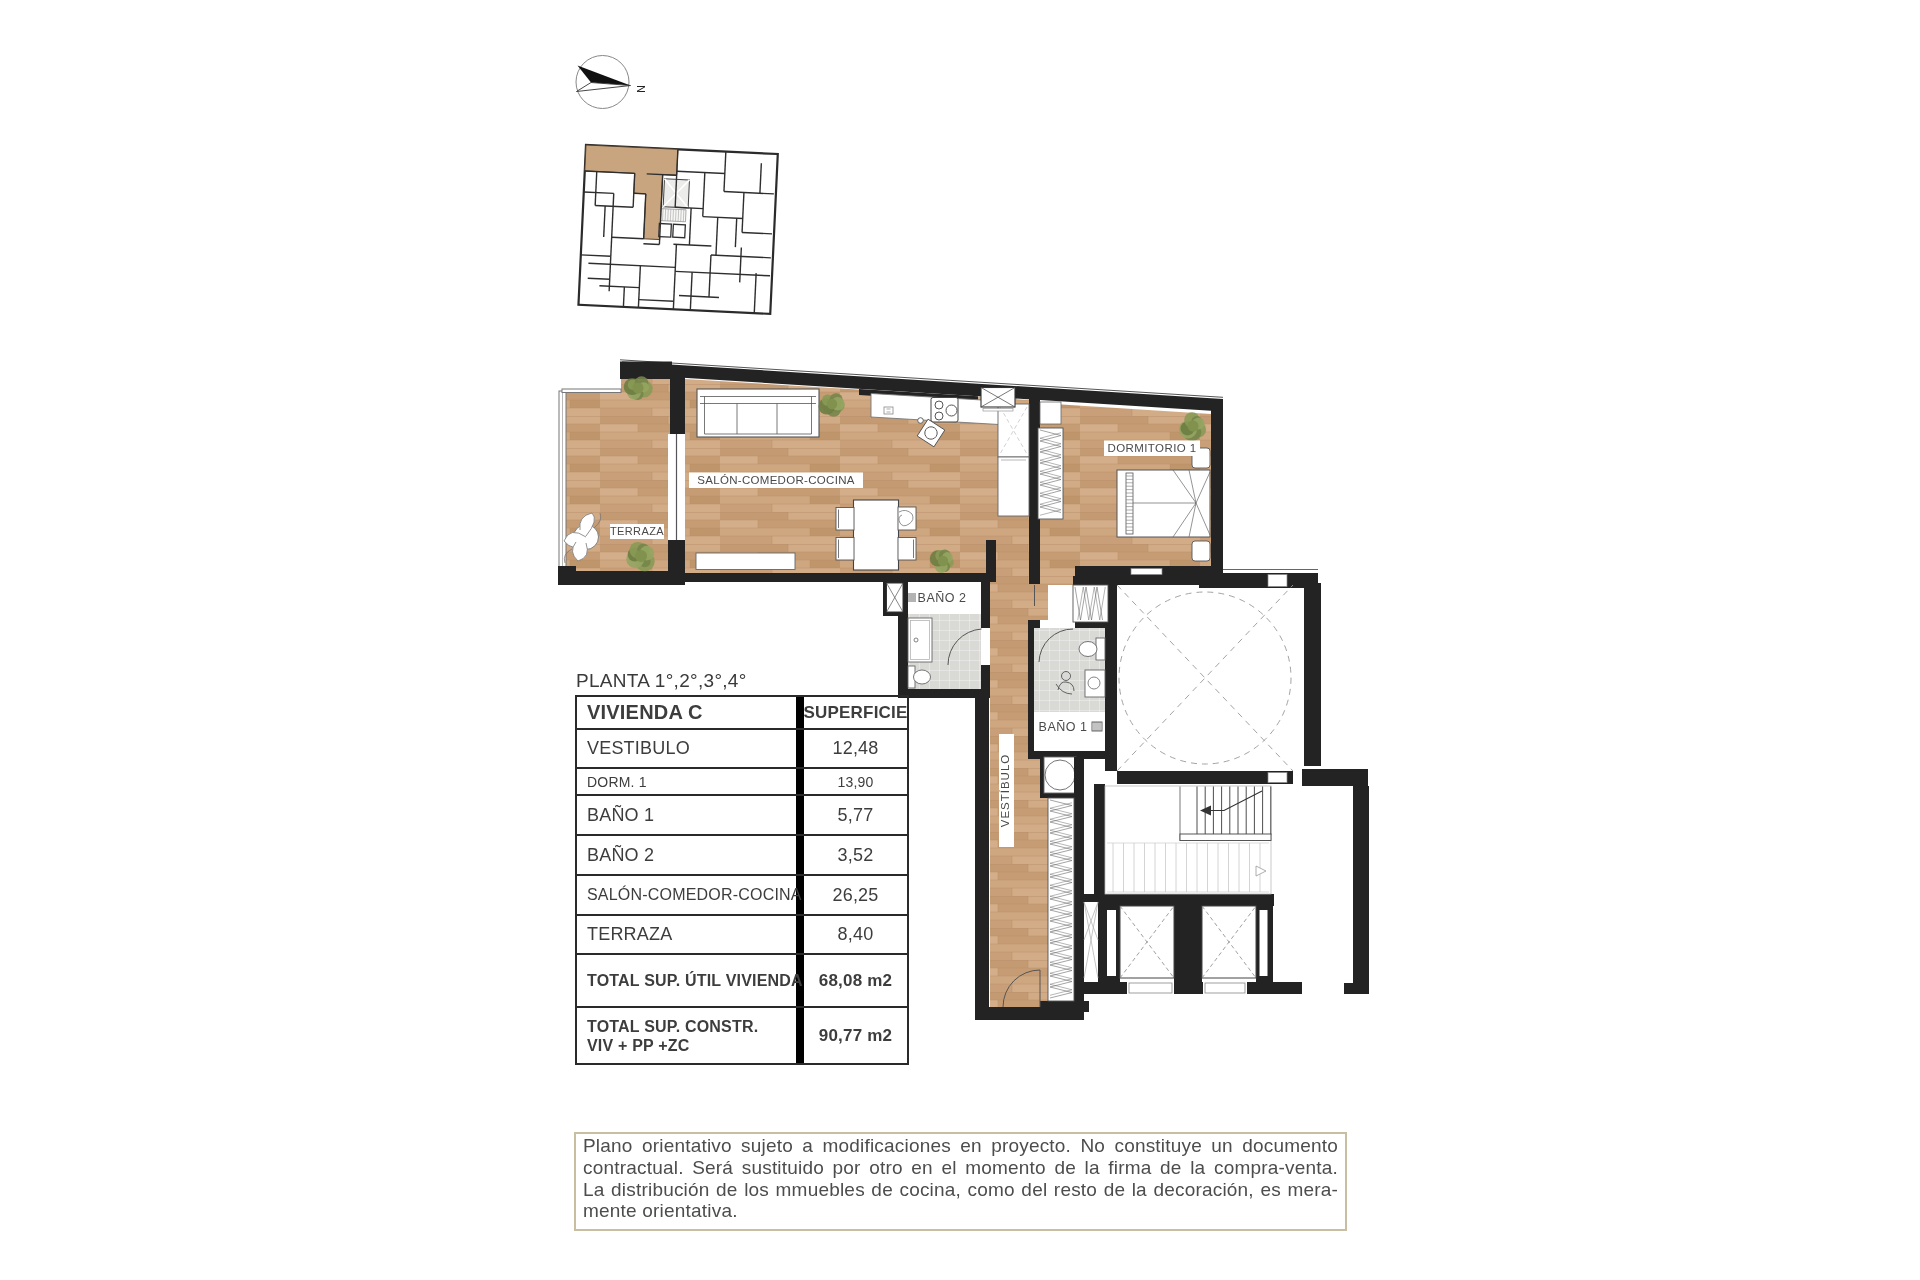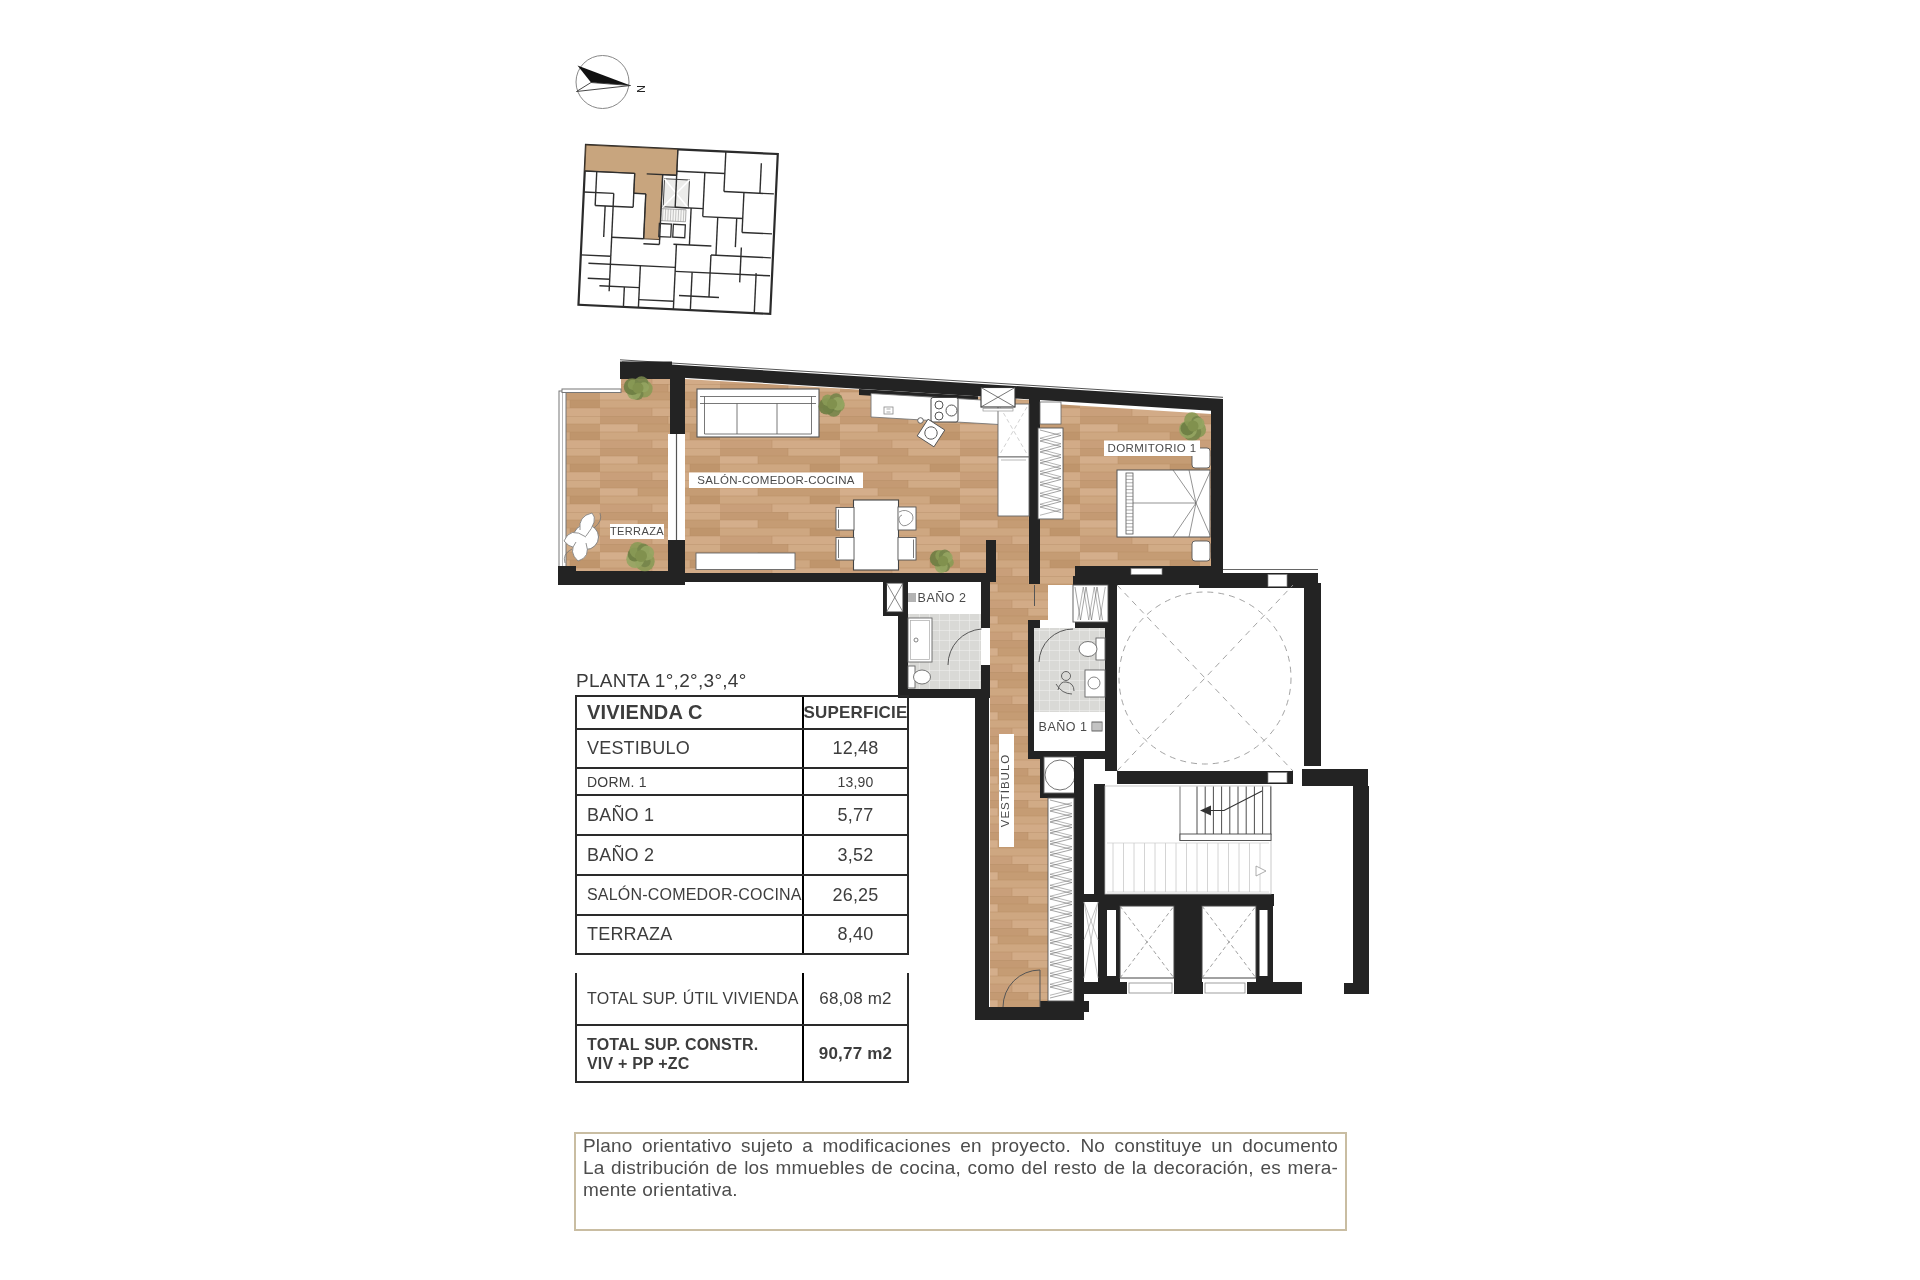--- a/index.html
+++ b/index.html
@@ -2,21 +2,21 @@
 <html><head><meta charset="utf-8">
 <style>
 html,body{margin:0;padding:0;background:#fff;}
 #page{position:relative;width:1920px;height:1280px;background:#fff;overflow:hidden;
   font-family:"Liberation Sans",sans-serif;}
 .abs{position:absolute;}
 #tbl{position:absolute;left:575px;top:695px;width:334px;color:#3d3d3d;}
 #tbl .row{box-sizing:border-box;border-left:2px solid #2a2a2a;border-right:2px solid #2a2a2a;
   border-bottom:2px solid #2a2a2a;display:flex;}
 #tbl .row.first{border-top:2px solid #2a2a2a;}
-#tbl .c1{box-sizing:border-box;width:227px;border-right:2px solid #000000;display:flex;
+#tbl .c1{box-sizing:border-box;width:227px;border-right:8px solid #000000;display:flex;
   align-items:center;padding-left:10px;letter-spacing:0.2px;}
 #tbl .c2{box-sizing:border-box;width:103px;display:flex;align-items:center;justify-content:center;letter-spacing:0.2px;}
 #disc{position:absolute;left:574px;top:1132px;width:755px;height:94px;border:2px solid #c9bda2;
   padding:1px 7px 0 7px;font-size:19px;line-height:21.8px;color:#4d4d4d;letter-spacing:0.2px;}
 #disc .j{text-align:justify;text-align-last:justify;}
 </style></head>
 <body>
 <div id="page">
 
 <svg class="abs" style="left:0;top:0" width="1920" height="1280" viewBox="0 0 1920 1280">
@@ -559,29 +559,30 @@
 <div class="row" style="height:40px;">
         <div class="c1" style="font-size:16px;white-space:nowrap;">SALÓN-COMEDOR-COCINA</div>
         <div class="c2" style="font-size:18px">26,25</div>
       </div>
 
 <div class="row" style="height:39px;font-size:18px;">
         <div class="c1">TERRAZA</div>
         <div class="c2">8,40</div>
       </div>
 
-<div class="row" style="height:53px;font-weight:normal;margin-top:18px;">
+<div class="row" style="height:53px;font-weight:bold;">
         <div class="c1" style="font-size:16px;white-space:nowrap;">TOTAL SUP. ÚTIL VIVIENDA</div>
         <div class="c2" style="font-size:17px">68,08 m2</div>
       </div>
 
 <div class="row" style="height:57px;font-weight:bold;">
         <div class="c1" style="font-size:16px;line-height:19px;">TOTAL SUP. CONSTR.<br>VIV + PP +ZC</div>
         <div class="c2" style="font-size:17px">90,77 m2</div>
       </div>
 </div>
 
 <div id="disc">
 <div class="j">Plano orientativo sujeto a modificaciones en proyecto. No constituye un documento</div>
+<div class="j">contractual. Será sustituido por otro en el momento de la firma de la compra-venta.</div>
 <div class="j">La distribución de los mmuebles de cocina, como del resto de la decoración, es mera-</div>
 <div>mente orientativa.</div>
 </div>
 </div>
 
 </body></html>

